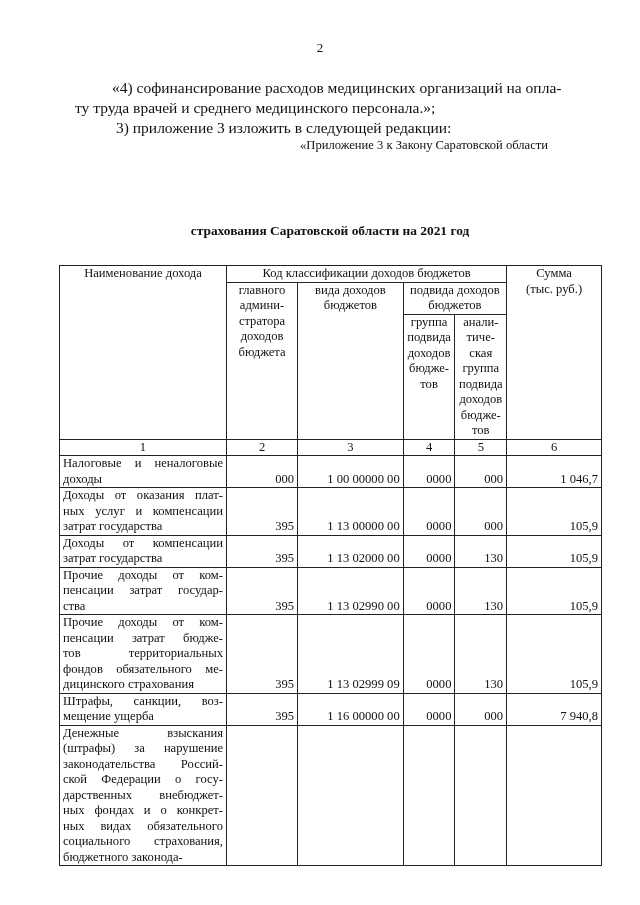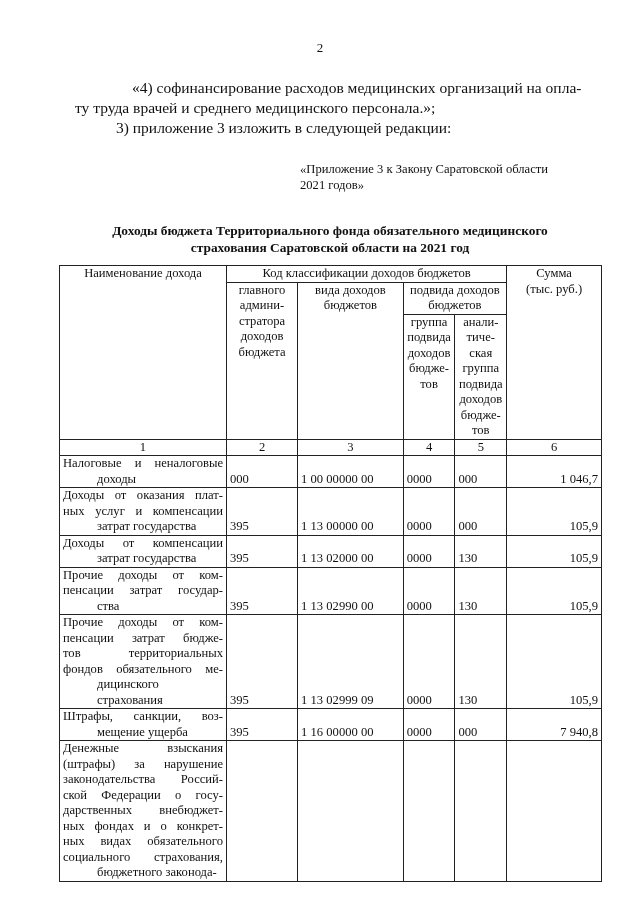--- a/index.html
+++ b/index.html
@@ -9,26 +9,26 @@
     color: #111;
   }
   .page-number {
     position: absolute; top: 40px; left: 0; width: 640px;
     text-align: center; font-size: 13px;
   }
   .para {
     position: absolute; font-size: 15.5px; line-height: 20px;
     white-space: nowrap;
   }
-  #p1 { top: 78px; left: 132px; }
+  #p1 { top: 78px; left: 112px; }
   #p2 { top: 98px; left: 75px; }
   #p3 { top: 118px; left: 116px; }
   .appendix-ref {
     position: absolute; top: 138px; left: 300px; width: 288px;
-    font-size: 12.6px; line-height: 15.5px; text-align: justify; margin-top: 24px;
+    font-size: 12.6px; line-height: 15.5px; text-align: justify;
   }
   .appendix-ref div { white-space: nowrap; }
   .doc-title {
     position: absolute; top: 222px; left: 70px; width: 520px;
     text-align: center; font-weight: bold; font-size: 13.4px; line-height: 17px;
   }
   table.income {
     position: absolute; top: 265px; left: 59px; width: 543px;
     border-collapse: collapse; table-layout: fixed;
     font-size: 12.6px; line-height: 15.5px;
@@ -39,41 +39,39 @@
   }
   table.income th { text-align: center; }
   .c1 { width: 155px; }
   .c2 { width: 66px; }
   .c3 { width: 98px; }
   .c4 { width: 48px; }
   .c5 { width: 48px; }
   .c6 { width: 88px; }
   .name-cell { text-align: justify; text-align-last: left; }
   .name-cell .line { display: block; text-align: justify; text-align-last: justify; }
-  .name-cell .line.last { text-align-last: left; margin-left: 34px; }
-  .code-cell { vertical-align: bottom !important; text-align: left; }
+  .name-cell .line.last { text-align-last: left; }
+  .code-cell { vertical-align: bottom !important; text-align: right; }
   .sum-cell { vertical-align: bottom !important; text-align: right; }
   .colnum td { text-align: center; height: 15px; }
 </style>
 </head>
 <body>
 
 <div class="page-number">2</div>
 
 <div class="para" id="p1">«4)  софинансирование расходов медицинских организаций  на опла-</div>
 <div class="para" id="p2">ту труда врачей и среднего медицинского персонала.»;</div>
 <div class="para" id="p3">3) приложение 3 изложить в следующей редакции:</div>
 
 <div class="appendix-ref">
   <div>«Приложение 3 к Закону Саратовской области</div>
-  <div>2021 годов»</div>
 </div>
 
 <div class="doc-title">
-  <div>Доходы бюджета Территориального фонда обязательного медицинского</div>
   <div>страхования Саратовской области на 2021 год</div>
 </div>
 
 <table class="income">
   <colgroup>
     <col class="c1">
       <col class="c2">
       <col class="c3">
       <col class="c4">
       <col class="c5">

